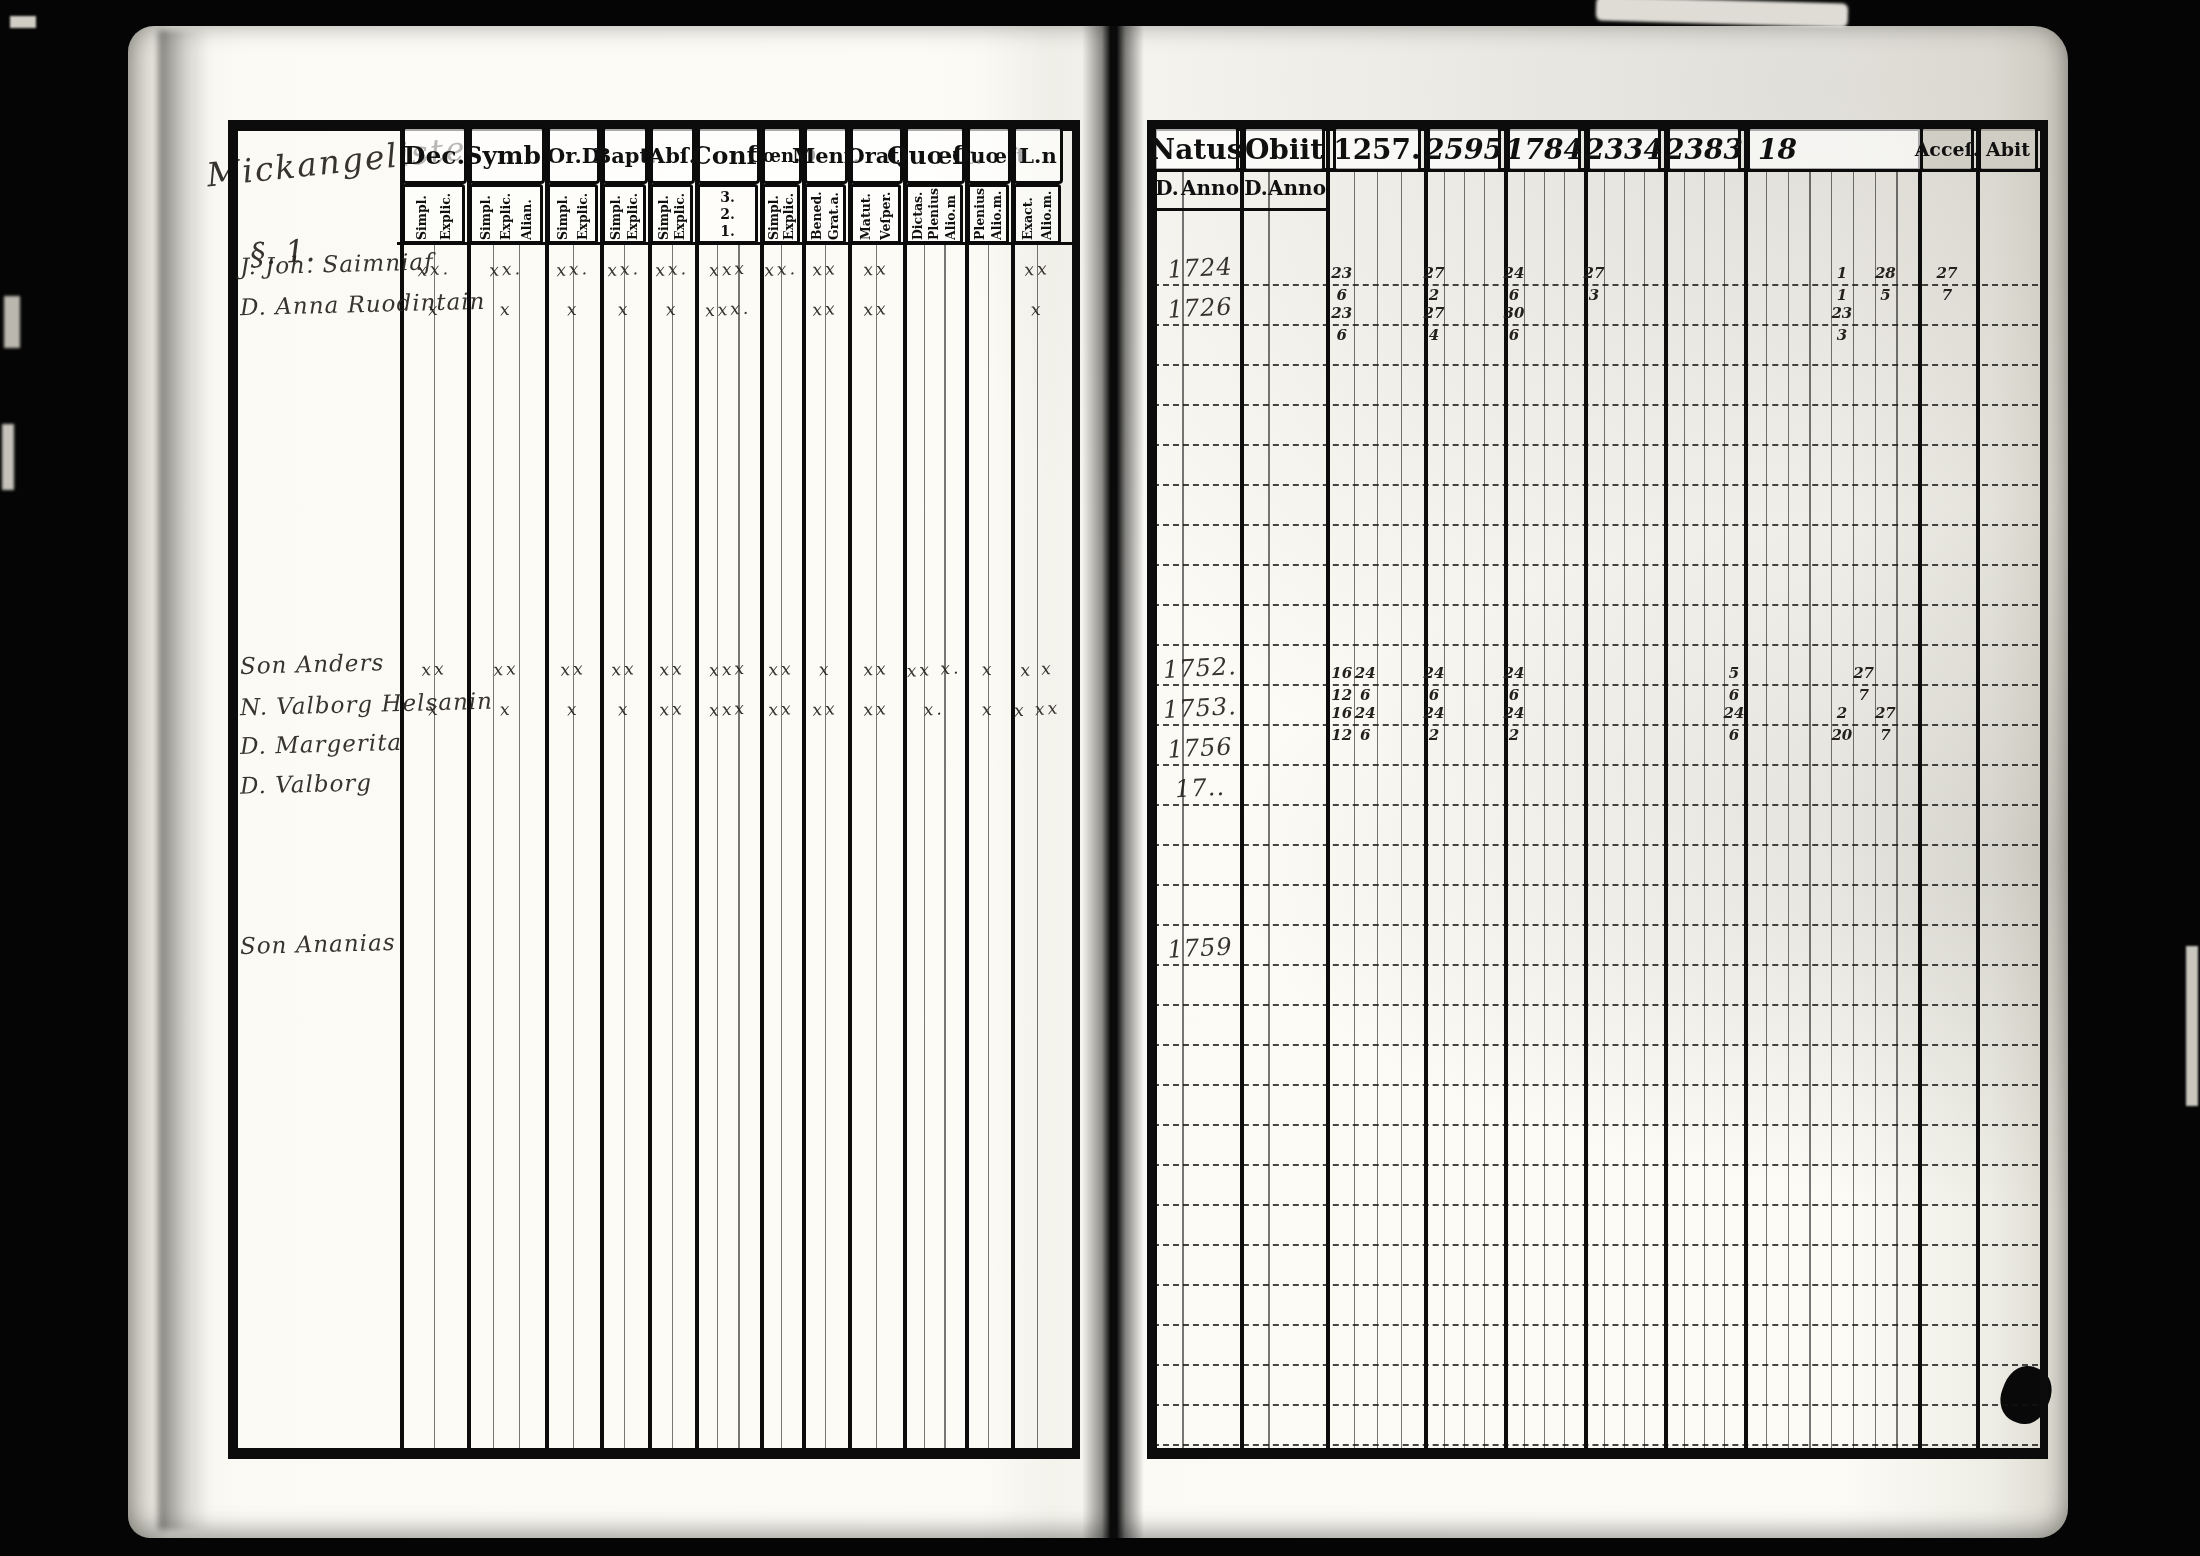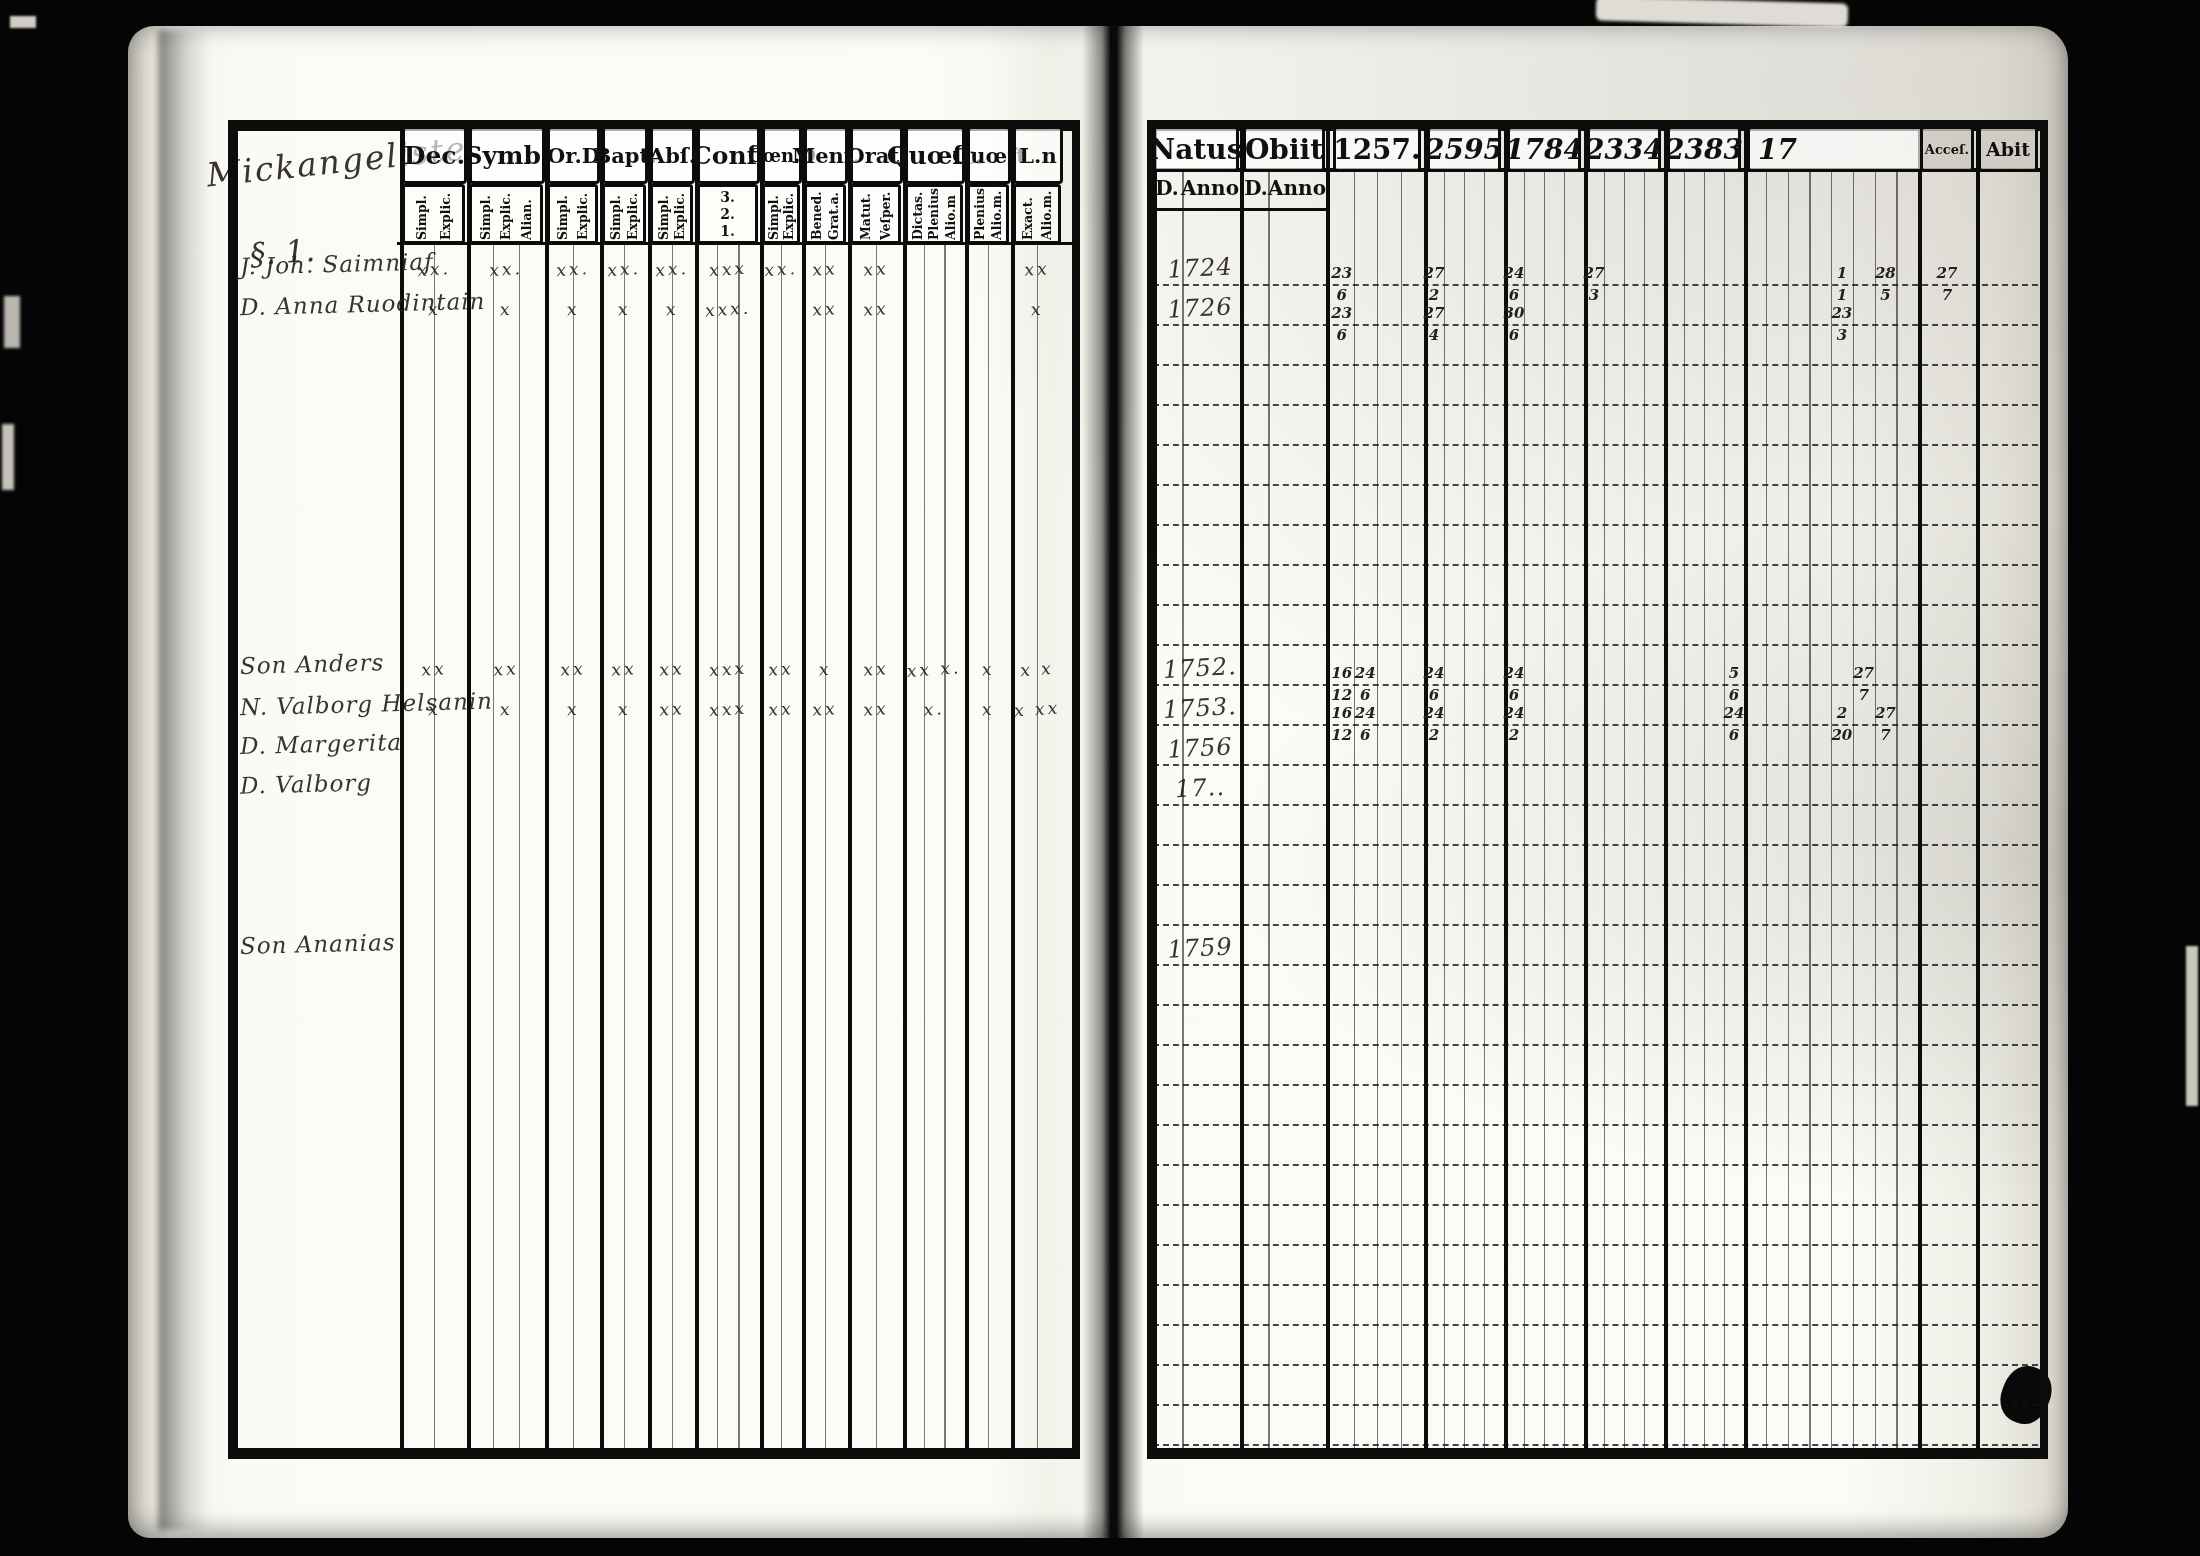--- a/index.html
+++ b/index.html
@@ -303,22 +303,22 @@
       <div class="vl thin" style="left: 1852.75px; top: 172px; width: 1.4px; height: 1276px;"></div>
       <div class="vl thin" style="left: 1874.5px; top: 172px; width: 1.4px; height: 1276px;"></div>
       <div class="vl thin" style="left: 1896.25px; top: 172px; width: 1.4px; height: 1276px;"></div>
       <div class="hdr" style="left: 1153px; top: 126px; width: 80px; height: 40px; font-size: 28px;">Natus</div>
       <div class="hdr" style="left: 1243px; top: 126px; width: 76px; height: 40px; font-size: 28px;">Obiit</div>
       <div class="hdr" style="left: 1333px; top: 126px; width: 82px; height: 40px; font-size: 28px; justify-content: center; padding-left: 0px; font-style: normal;">1257.</div>
       <div class="hdr" style="left: 1427px; top: 126px; width: 68px; height: 40px; font-size: 28px; justify-content: center; padding-left: 0px; font-style: italic;">2595</div>
       <div class="hdr" style="left: 1507px; top: 126px; width: 68px; height: 40px; font-size: 28px; justify-content: center; padding-left: 0px; font-style: italic;">1784</div>
       <div class="hdr" style="left: 1587px; top: 126px; width: 68px; height: 40px; font-size: 28px; justify-content: center; padding-left: 0px; font-style: italic;">2334</div>
       <div class="hdr" style="left: 1667px; top: 126px; width: 68px; height: 40px; font-size: 28px; justify-content: center; padding-left: 0px; font-style: italic;">2383</div>
-      <div class="hdr" style="left: 1747px; top: 126px; width: 162px; height: 40px; font-size: 28px; justify-content: flex-start; padding-left: 8px; font-style: italic;">17</div>
-      <div class="hdr" style="left: 1920px; top: 126px; width: 48px; height: 40px; font-size: 13px; background: rgba(205, 202, 192, 0.8);">Acceſ.</div>
+      <div class="hdr" style="left: 1747px; top: 126px; width: 162px; height: 40px; font-size: 28px; justify-content: flex-start; padding-left: 8px; font-style: italic;">18</div>
+      <div class="hdr" style="left: 1920px; top: 126px; width: 48px; height: 40px; font-size: 19px; background: rgba(205, 202, 192, 0.8);">Acceſ.</div>
       <div class="hdr" style="left: 1978px; top: 126px; width: 54px; height: 40px; font-size: 19px; background: rgba(205, 202, 192, 0.8);">Abit</div>
       <div class="hdr" style="left: 1154px; top: 172px; width: 26px; height: 32px; font-size: 20px; border: none; background: none; font-weight: bold;">D.</div>
       <div class="hdr" style="left: 1184px; top: 172px; width: 52px; height: 32px; font-size: 20px; border: none; background: none; font-weight: bold;">Anno</div>
       <div class="hdr" style="left: 1244px; top: 172px; width: 24px; height: 32px; font-size: 20px; border: none; background: none; font-weight: bold;">D.</div>
       <div class="hdr" style="left: 1272px; top: 172px; width: 50px; height: 32px; font-size: 20px; border: none; background: none; font-weight: bold;">Anno</div>
       <div class="hl dash" style="left: 1153px; top: 284px; height: 0px; width: 885px;"></div>
       <div class="hl dash" style="left: 1153px; top: 324px; height: 0px; width: 885px;"></div>
       <div class="hl dash" style="left: 1153px; top: 364px; height: 0px; width: 885px;"></div>
       <div class="hl dash" style="left: 1153px; top: 404px; height: 0px; width: 885px;"></div>
       <div class="hl dash" style="left: 1153px; top: 444px; height: 0px; width: 885px;"></div>

